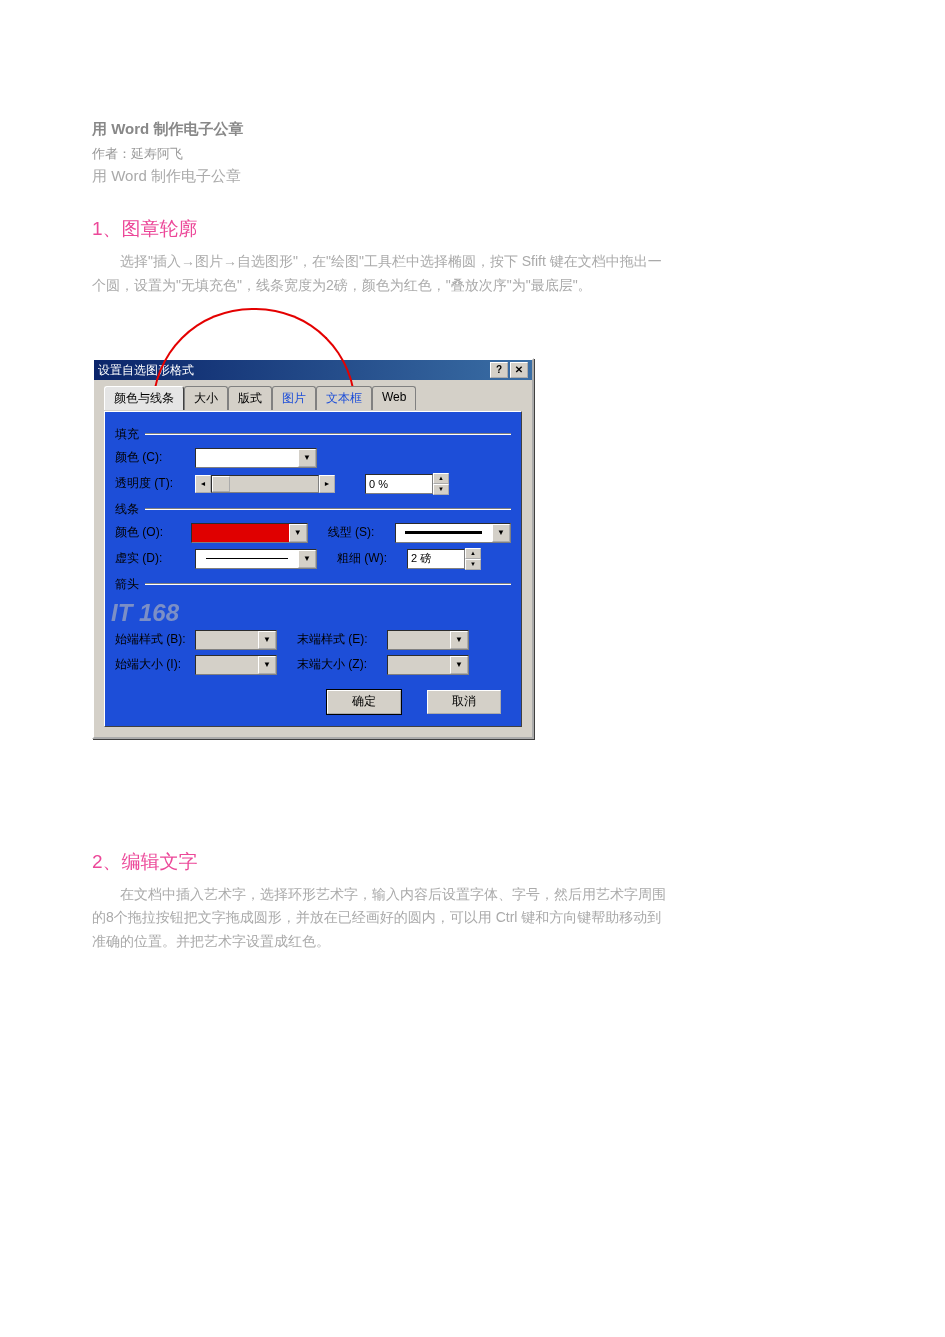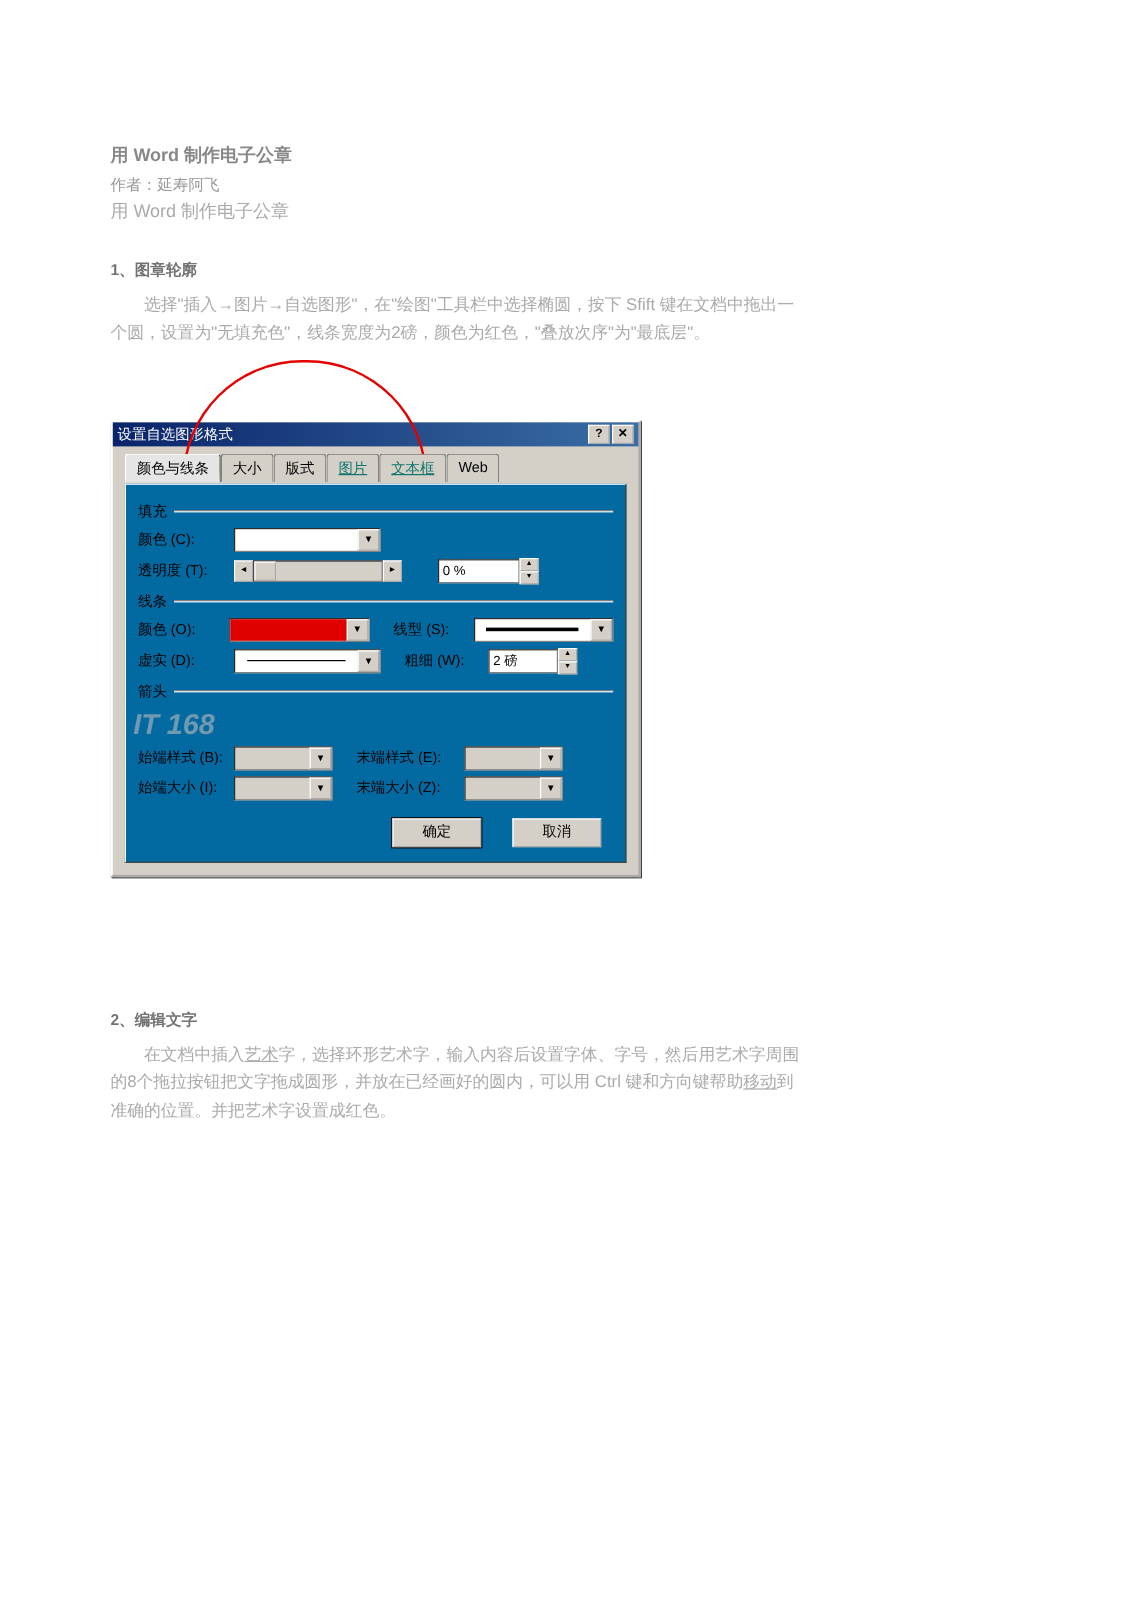--- a/index.html
+++ b/index.html
@@ -26,32 +26,32 @@
     color: #999;
     font-size: 13px;
     margin-bottom: 4px;
   }
   .subtitle {
     color: #aaa;
     font-size: 15px;
     margin-bottom: 30px;
   }
   .section-head {
-    color: #737373;
-    font-weight: bold;
+    color: #ec4899;
+    font-weight: normal;
     margin: 20px 0 8px 0;
-    font-size: 13px;
+    font-size: 19px;
   }
   .body-text {
     color: #aaa;
     font-size: 14px;
     line-height: 1.7;
     text-indent: 2em;
   }
-  .underline { text-decoration: underline; }
+  .underline { }
   .arc-wrap {
     height: 60px;
     position: relative;
   }
   .arc {
     position: absolute;
     left: 60px;
     top: 10px;
     width: 200px;
     height: 100px;
@@ -101,25 +101,25 @@
     color: #000;
     margin-right: 0;
     border-radius: 3px 3px 0 0;
     position: relative;
   }
   .tab.active {
     background: #e5e5e5;
     border-color: #fff #404040 #d4d0c8 #fff;
     z-index: 2;
   }
-  .tab.dim { color: #0f766e; text-decoration: underline; }
+  .tab.dim { color: #1d4ed8; }
   .panel {
     border: 1px solid;
     border-color: #fff #404040 #404040 #fff;
-    background: #0369a1;
+    background: #1d4ed8;
     padding: 8px 10px;
     margin-top: -1px;
   }
   .grp-label {
     font-size: 12px;
     color: #000;
     margin: 6px 0 4px 0;
     display: flex;
     align-items: center;
   }

